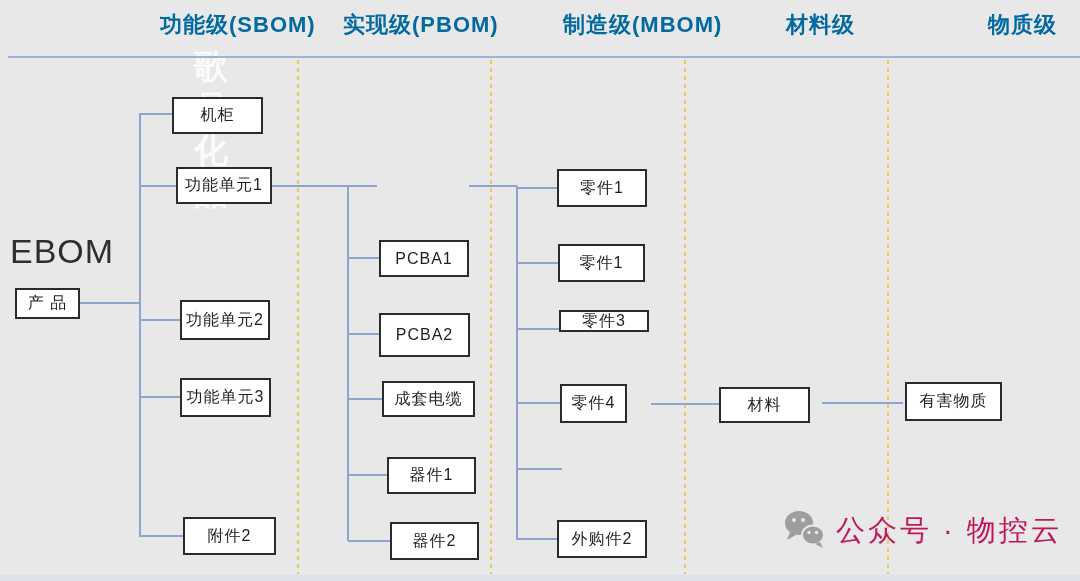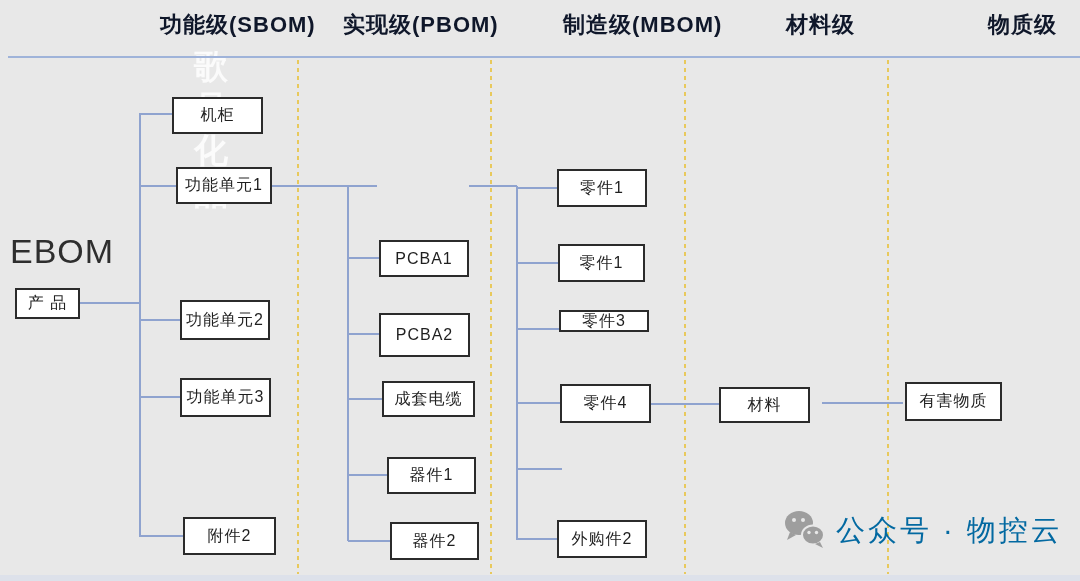--- a/index.html
+++ b/index.html
@@ -3,21 +3,21 @@
 <meta charset="utf-8">
 <style>
   html,body{margin:0;padding:0;}
   body{font-family:"Liberation Sans", sans-serif;}
   .canvas{
     position:relative; width:1080px; height:581px;
     background:#e8e8e8; overflow:hidden;
   }
   .hdr{
     position:absolute; top:10px; font-size:22px; font-weight:bold;
-    color:#0f172a; letter-spacing:1px; white-space:nowrap;
+    color:#0369a1; letter-spacing:1px; white-space:nowrap;
   }
   .hdr-rule{
     position:absolute; left:8px; top:56px; width:1072px; height:2px;
     background:#9fb3d9;
   }
   .vdash{
     position:absolute; top:60px; width:2px; height:514px;
     background:repeating-linear-gradient(to bottom,#e8c95c 0 4px,transparent 4px 8px);
   }
   .line{position:absolute; background:#8fa3cf;}
@@ -32,21 +32,21 @@
   .ebom{
     position:absolute; left:10px; top:232px; font-size:34px; color:#2e2e2e;
     letter-spacing:1px;
   }
   .wm-char{
     position:absolute; left:194px; font-size:34px; color:rgba(255,255,255,0.8);
     font-weight:bold;
   }
   .footer-wm{
     position:absolute; left:782px; top:508px; display:flex; align-items:center;
-    color:#0369a1;
+    color:#be185d;
   }
   .footer-wm .txt{
     font-size:29px; letter-spacing:3px; margin-left:8px; white-space:nowrap;
   }
   .bottom-band{
     position:absolute; left:0; top:575px; width:1080px; height:6px;
     background:#dde1ea;
   }
 </style>
 </head>
@@ -113,21 +113,21 @@
 
   <div class="node" style="left:379px;top:240px;width:90px;height:37px">PCBA1</div>
   <div class="node" style="left:379px;top:313px;width:91px;height:44px">PCBA2</div>
   <div class="node" style="left:382px;top:381px;width:93px;height:36px">成套电缆</div>
   <div class="node" style="left:387px;top:457px;width:89px;height:37px">器件1</div>
   <div class="node" style="left:390px;top:522px;width:89px;height:38px">器件2</div>
 
   <div class="node" style="left:557px;top:169px;width:90px;height:38px">零件1</div>
   <div class="node" style="left:558px;top:244px;width:87px;height:38px">零件1</div>
   <div class="node" style="left:559px;top:310px;width:90px;height:22px">零件3</div>
-  <div class="node" style="left:560px;top:384px;width:91px;height:39px">零件4</div>
+  <div class="node" style="left:560px;top:384px;width:67px;height:39px">零件4</div>
   <div class="node" style="left:557px;top:520px;width:90px;height:38px">外购件2</div>
 
   <div class="node" style="left:719px;top:387px;width:91px;height:36px">材料</div>
   <div class="node" style="left:905px;top:382px;width:97px;height:39px">有害物质</div>
 
   <div class="footer-wm">
     <span>
       <svg width="46" height="42" viewBox="0 0 46 42">
         <ellipse cx="17" cy="15" rx="14" ry="12" fill="#9e9e9e"></ellipse>
         <path d="M8 24 L5 32 L14 27 Z" fill="#9e9e9e"></path>

